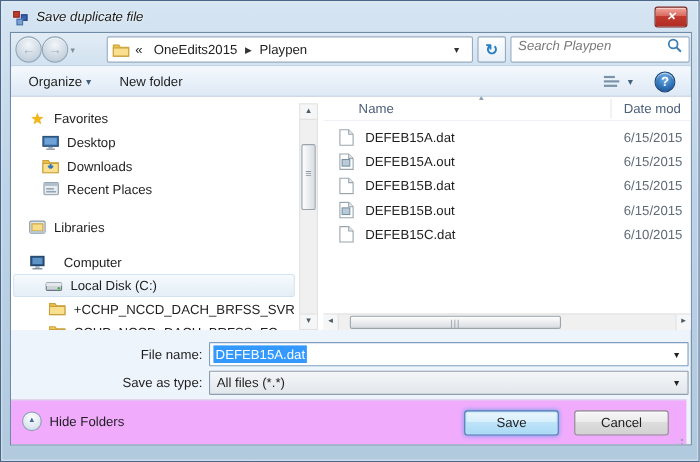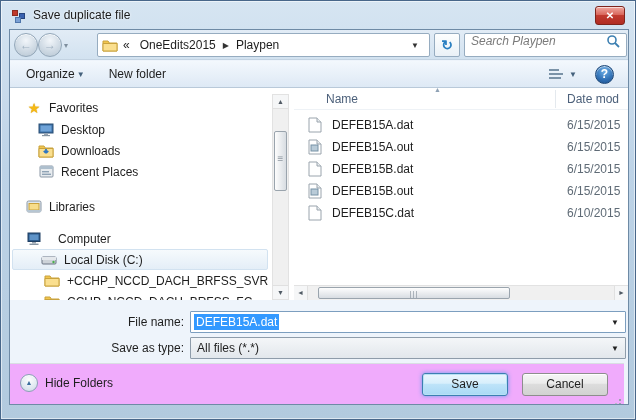--- a/index.html
+++ b/index.html
@@ -5,21 +5,21 @@
   * { margin:0; padding:0; box-sizing:border-box; }
   html,body { width:636px; height:420px; font-family:"Liberation Sans", sans-serif; }
   .window {
     position:absolute; inset:0; width:636px; height:420px;
     background:linear-gradient(180deg,#d6e5f2 0%,#bdd3e7 40%,#b2cade 100%);
     border:1px solid #48678a;
     box-shadow:inset 0 0 0 1px rgba(255,255,255,.55);
     overflow:hidden;
   }
   
-  .titlebar { position:absolute; left:0; top:0; right:0; height:38px; }
+  .titlebar { position:absolute; left:0; top:0; right:0; height:38px;font-style:italic; }
   .app-icon { position:absolute; left:10px; top:7px; width:16px; height:16px; }
   .app-icon i { position:absolute; display:block; }
   .app-icon .sq1 { left:1px; top:2px; width:6px; height:6px; background:#c0392b; border:1px solid #8e2b20; }
   .app-icon .sq2 { left:8px; top:5px; width:6px; height:6px; background:#3a62b0; border:1px solid #27457e; }
   .app-icon .sq3 { left:4px; top:9px; width:6px; height:6px; background:#7aa0d4; border:1px solid #4f76ab; }
   .title { position:absolute; left:32px; top:7px; font-size:12px; color:#1a1a1a; text-shadow:0 0 3px #fff; }
   .close-btn {
     position:absolute; right:10px; top:5px; width:30px; height:19px;
     background:linear-gradient(180deg,#f0a9a0 0%,#d9675c 45%,#c23b30 46%,#b02c22 100%);
     border:1px solid #7e241c; border-radius:3px;

